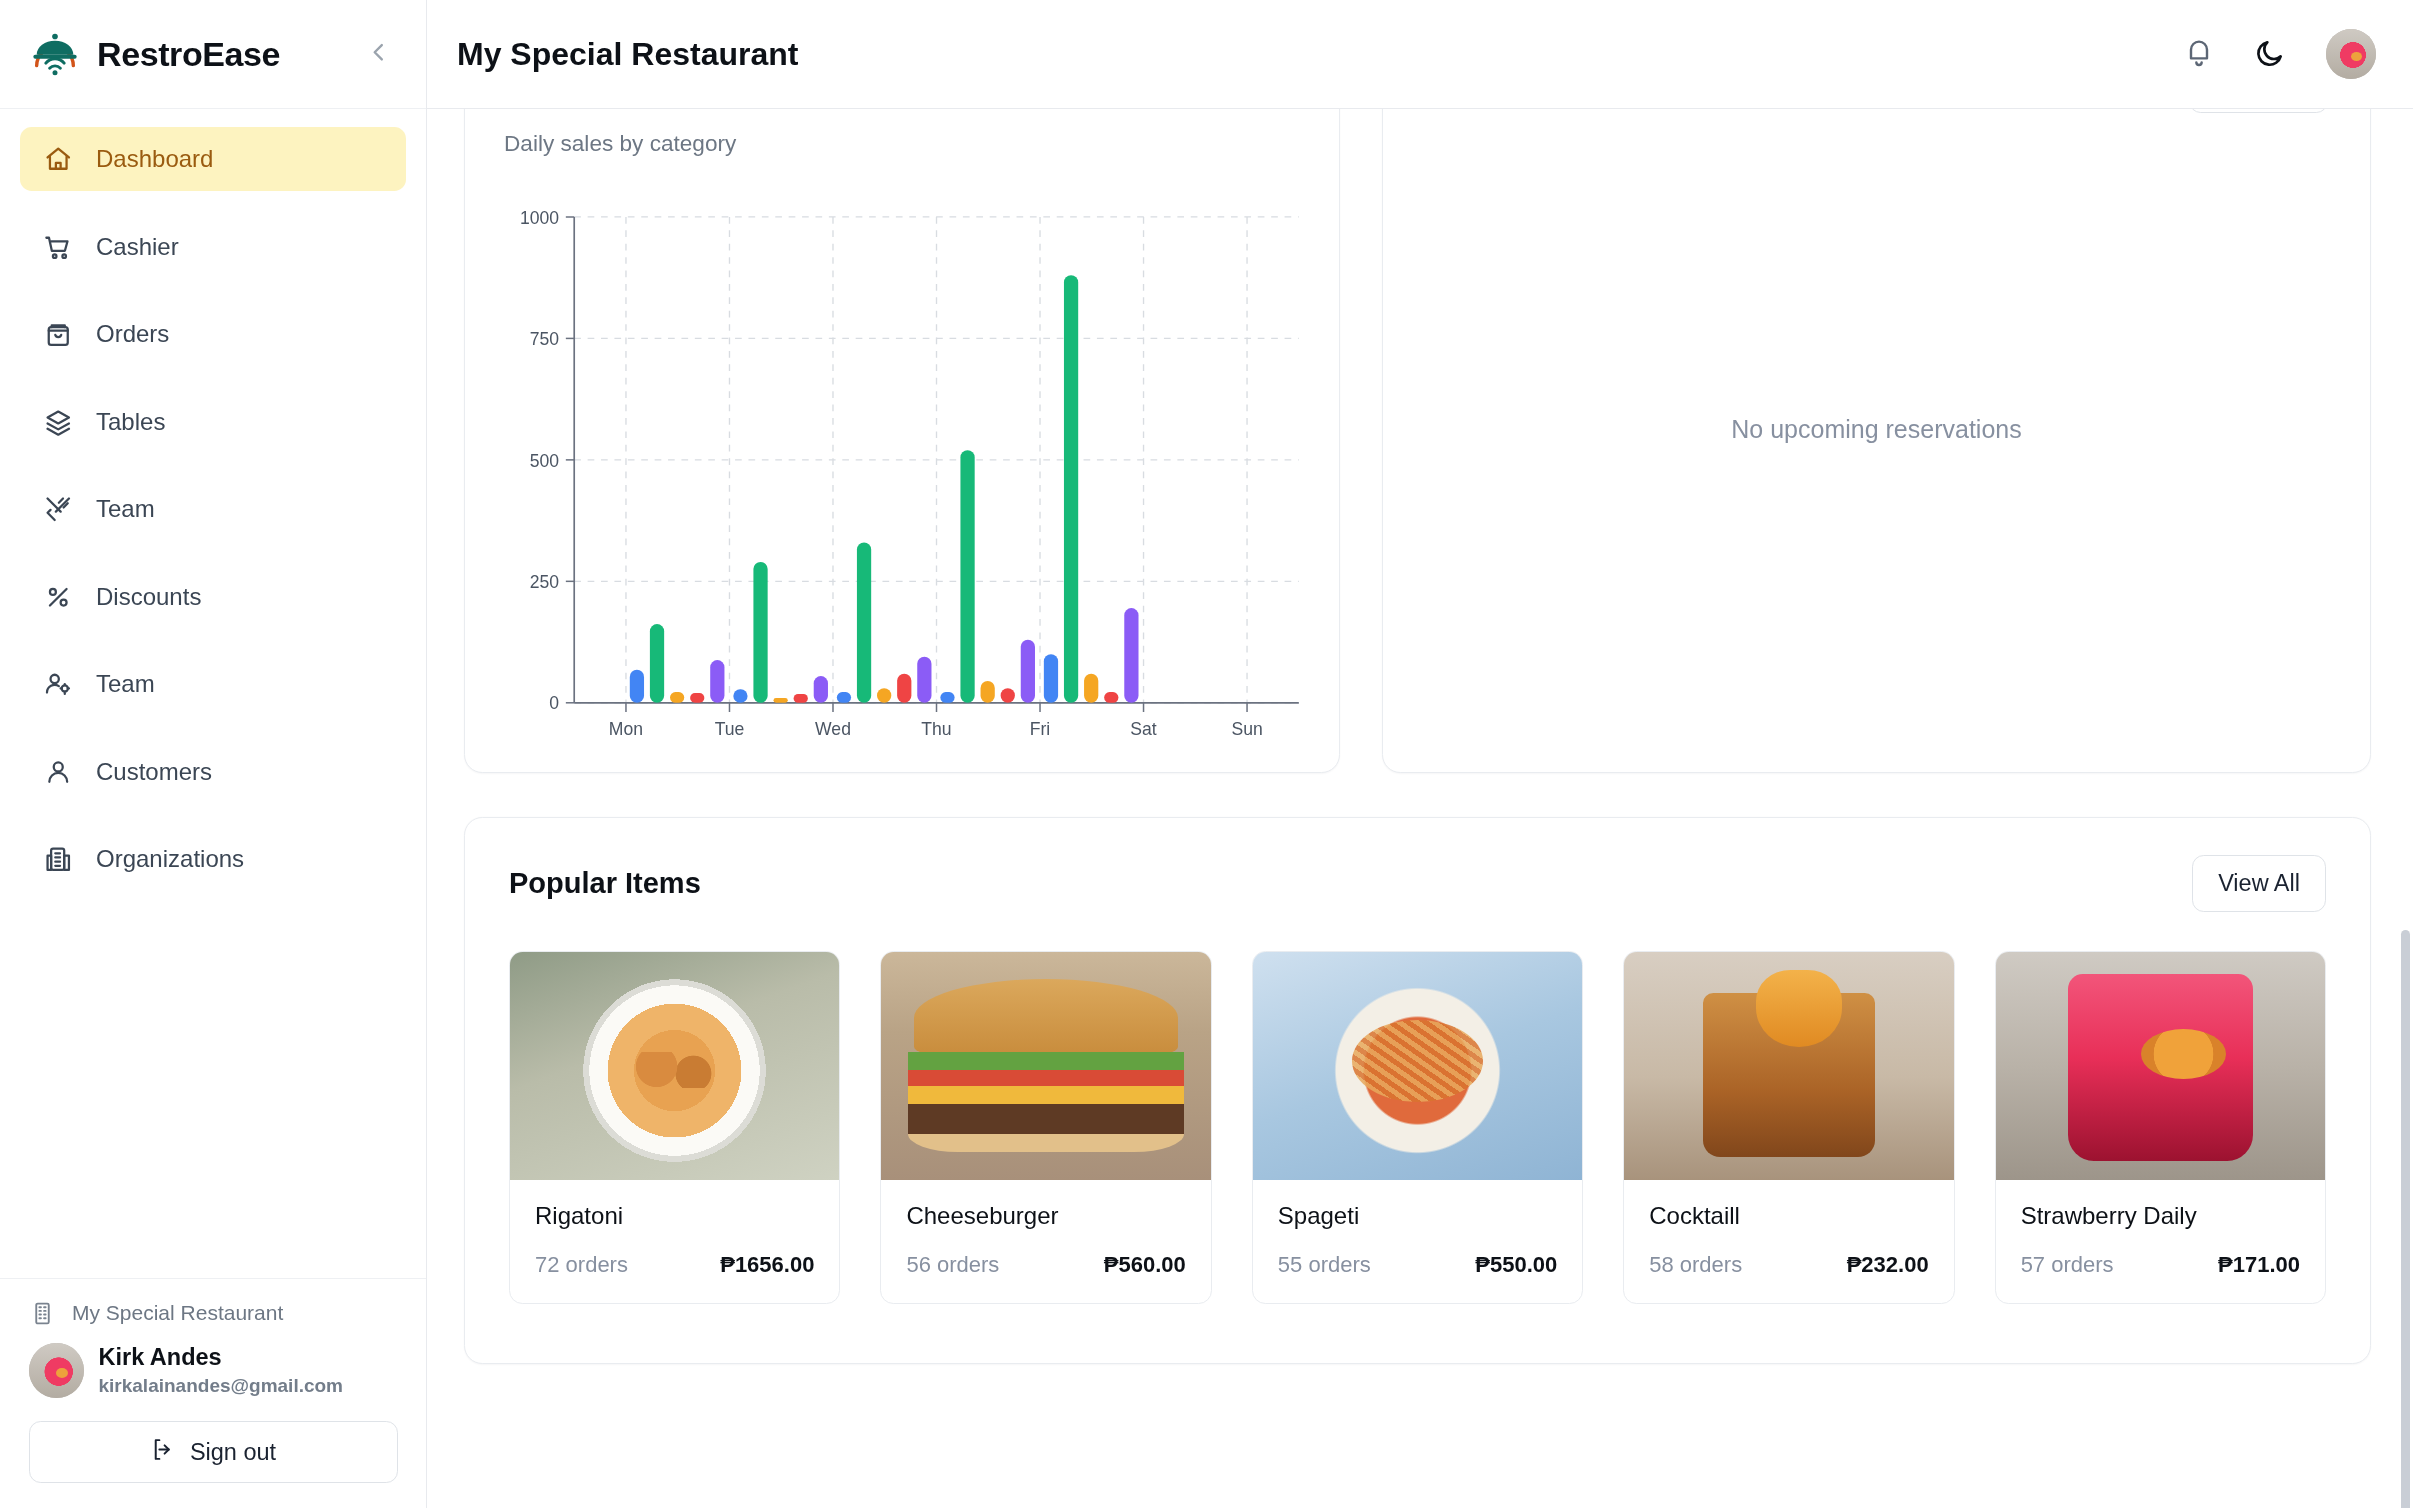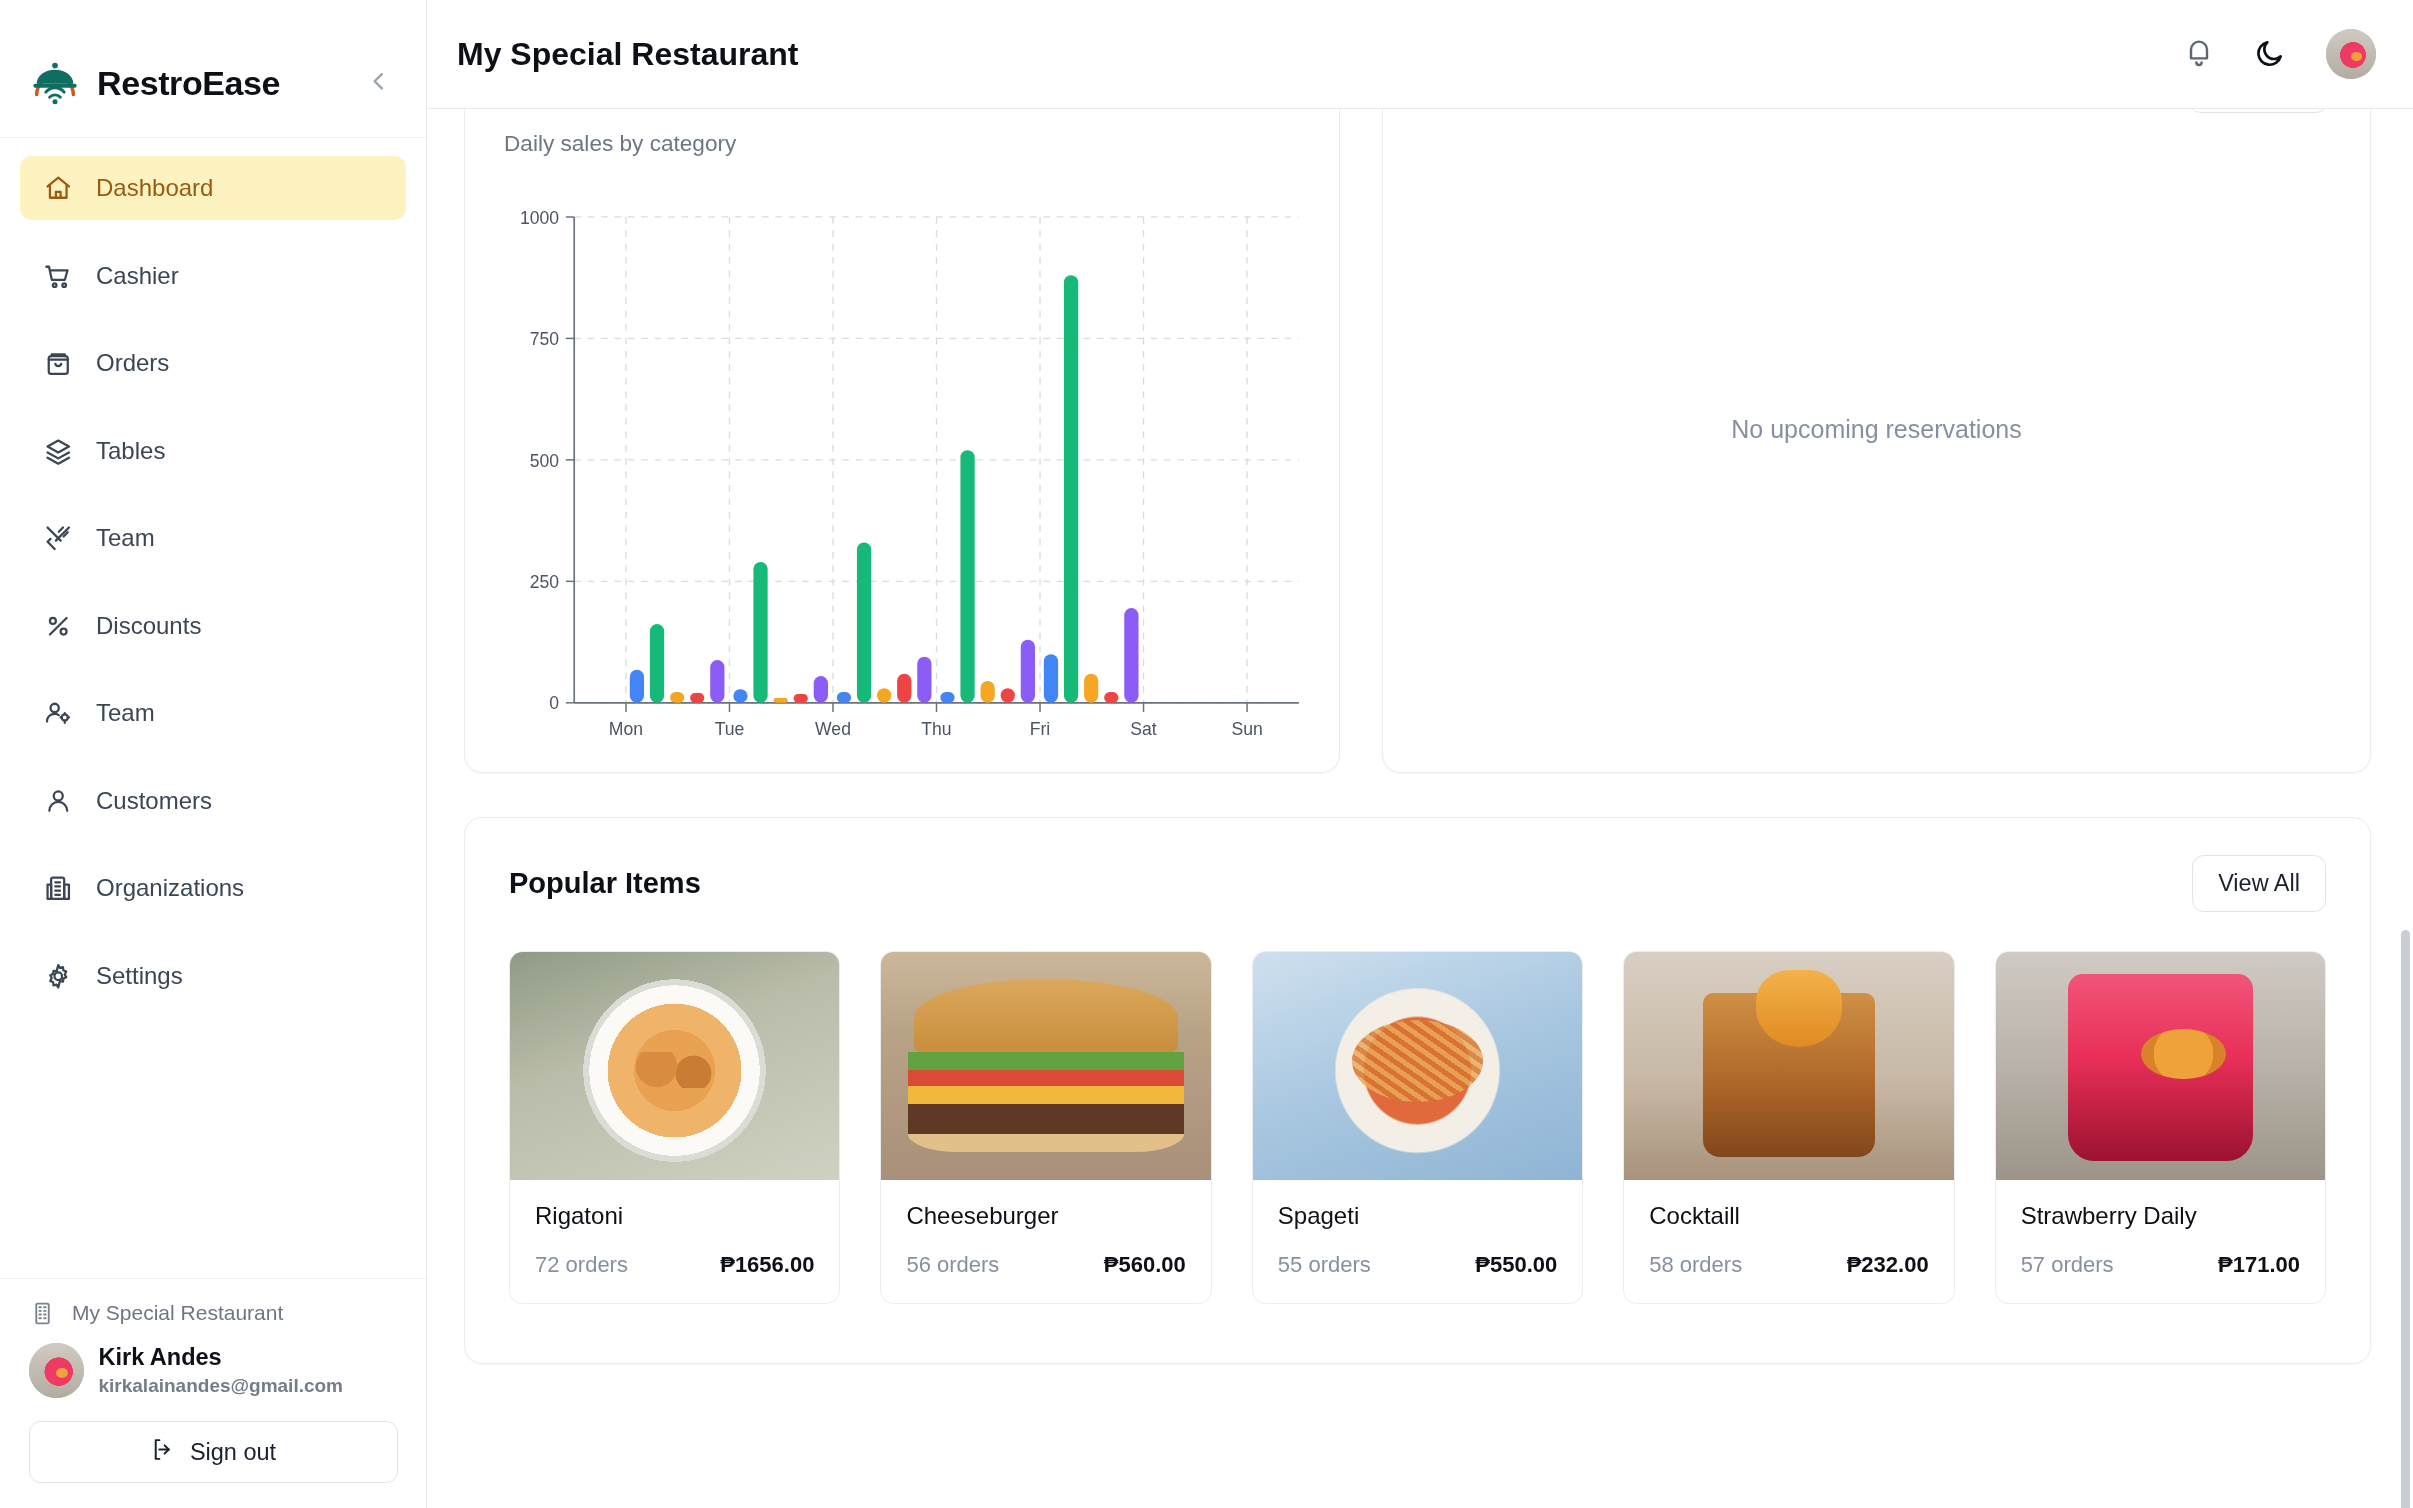--- a/index.html
+++ b/index.html
@@ -17,21 +17,20 @@
     background: #ffffff;
     border-right: 0.8px solid #e8eaee;
     display: flex; flex-direction: column;
     position: relative;
   }
   .sidebar-head {
     height: 109px; flex: 0 0 109px;
     display: flex; align-items: center;
     padding: 0 28.5px 0 30px;
     border-bottom: 0.8px solid #eef0f3;
-    margin-top: 29px;
   }
   .brand { display: flex; align-items: center; gap: 17px; flex: 1; }
   .brand-logo { width: 50px; height: 50px; flex: 0 0 50px; }
   .brand-name {
     font-size: 34px; font-weight: bold; color: #0d1117; letter-spacing: -0.4px;
   }
   .collapse-btn {
     width: 39px; height: 39px; display: flex; align-items: center; justify-content: center;
     color: #9aa3ad; cursor: pointer;
   }
@@ -314,29 +313,20 @@
           <svg viewBox="0 0 24 24" width="28.5" height="28.5" fill="none" stroke-width="1.9" stroke-linecap="round" stroke-linejoin="round">
               <rect x="6" y="3" width="11" height="18" rx="1.6"></rect>
               <path d="M3 9h3v12H3z"></path>
               <path d="M17 9h4v12h-4z"></path>
               <path d="M9.5 7h4M9.5 10.5h4M9.5 14h4M9.5 17.5h4"></path>
             </svg>
         </span>
         <span>Organizations</span>
       </div>
 
-      <div class="nav-item">
-        <span class="ico">
-          <svg viewBox="0 0 24 24" width="28.5" height="28.5" fill="none" stroke-width="1.9" stroke-linecap="round" stroke-linejoin="round">
-              <circle cx="12" cy="12" r="3.2"></circle>
-              <path d="M12 2.6l1.4 2.3 2.6-.5.3 2.6 2.4 1.1-1.2 2.4 1.2 2.4-2.4 1.1-.3 2.6-2.6-.5L12 21.4l-1.4-2.3-2.6.5-.3-2.6-2.4-1.1 1.2-2.4-1.2-2.4 2.4-1.1.3-2.6 2.6.5z"></path>
-            </svg>
-        </span>
-        <span>Settings</span>
-      </div>
     </nav>
 
     <div class="sidebar-foot">
       <div class="org-row">
         <span class="ico">
           <svg viewBox="0 0 24 24" width="25" height="25" fill="none" stroke="#7a838f" stroke-width="1.8" stroke-linecap="round" stroke-linejoin="round">
               <rect x="6" y="2.5" width="12" height="19" rx="1.4"></rect>
               <path d="M9 6h1.5M13.5 6H15M9 9.5h1.5M13.5 9.5H15M9 13h1.5M13.5 13H15M9 16.5h1.5M13.5 16.5H15"></path>
             </svg>
         </span>

